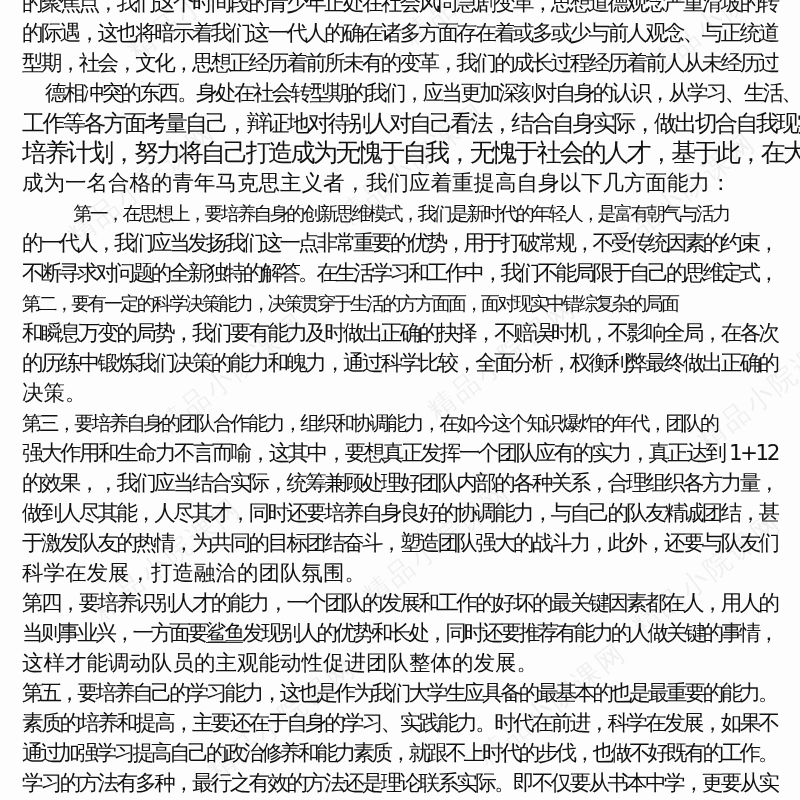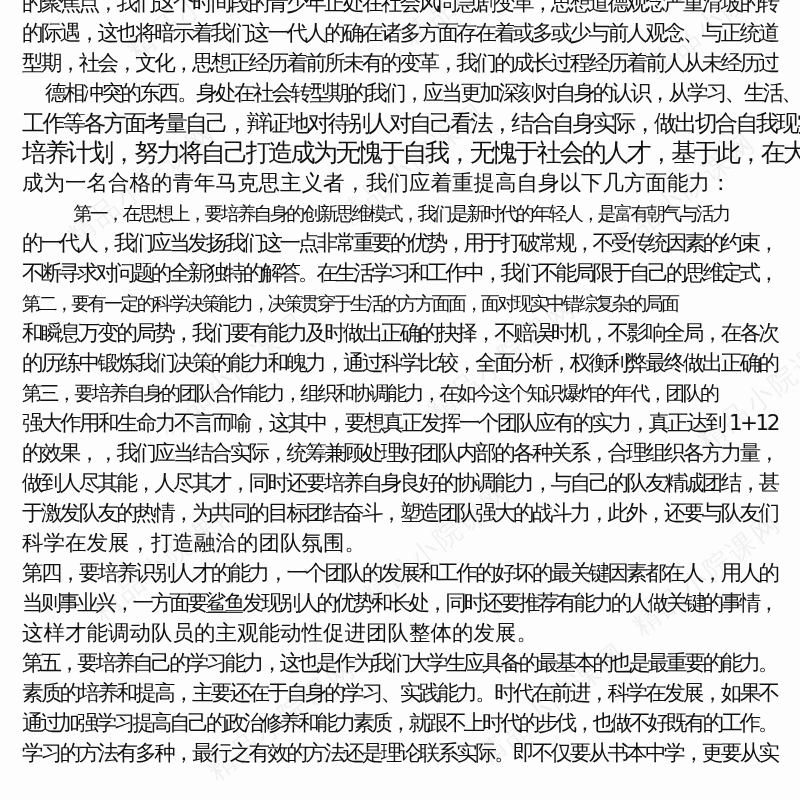--- a/index.html
+++ b/index.html
@@ -103,20 +103,21 @@
       <div class="line" style="height: 30px; line-height: 30px; font-size: 21.5px; letter-spacing: -2.615px; margin-left: 23px;">德相冲突的东西。身处在社会转型期的我们，应当更加深刻对自身的认识，从学习、生活、</div>
       <div class="line" style="height: 30px; line-height: 30px; font-size: 23px; letter-spacing: -2.615px;">工作等各方面考量自己，辩证地对待别人对自己看法，结合自身实际，做出切合自我现实的</div>
       <div class="line" style="height: 30px; line-height: 30px; font-size: 25px; letter-spacing: -2.615px;">培养计划，努力将自己打造成为无愧于自我，无愧于社会的人才，基于此，在大学期间要想</div>
       <div class="line" style="height: 30px; line-height: 30px; font-size: 21.5px; letter-spacing: 0px;">成为一名合格的青年马克思主义者，我们应着重提高自身以下几方面能力：</div>
       <div class="line" style="height: 30px; line-height: 30px; font-size: 19px; letter-spacing: -2.615px; text-align: center;">第一，在思想上，要培养自身的创新思维模式，我们是新时代的年轻人，是富有朝气与活力</div>
       <div class="line" style="height: 30px; line-height: 30px; font-size: 21.5px; letter-spacing: -3.1px;">的一代人，我们应当发扬我们这一点非常重要的优势，用于打破常规，不受传统因素的约束，</div>
       <div class="line" style="height: 30px; line-height: 30px; font-size: 21.5px; letter-spacing: -3.1px;">不断寻求对问题的全新独特的解答。在生活学习和工作中，我们不能局限于自己的思维定式，</div>
       <div class="line" style="height: 30px; line-height: 30px; font-size: 19px; letter-spacing: -2.615px;">第二，要有一定的科学决策能力，决策贯穿于生活的方方面面，面对现实中错综复杂的局面</div>
       <div class="line" style="height: 30px; line-height: 30px; font-size: 21.5px; letter-spacing: -2.615px;">和瞬息万变的局势，我们要有能力及时做出正确的抉择，不赔误时机，不影响全局，在各次</div>
       <div class="line" style="height: 30px; line-height: 30px; font-size: 21.5px; letter-spacing: -2.615px;">的历练中锻炼我们决策的能力和魄力，通过科学比较，全面分析，权衡利弊最终做出正确的</div>
+      <div class="line" style="height: 30px; line-height: 30px; font-size: 21.5px;">决策。</div>
       <div class="line" style="height: 30px; line-height: 30px; font-size: 20px; letter-spacing: -2.615px;">第三，要培养自身的团队合作能力，组织和协调能力，在如今这个知识爆炸的年代，团队的</div>
       <div class="line" style="height: 30px; line-height: 30px; font-size: 21.5px; letter-spacing: -2.512px;">强大作用和生命力不言而喻，这其中，要想真正发挥一个团队应有的实力，真正达到 1+12</div>
       <div class="line" style="height: 30px; line-height: 30px; font-size: 21.5px; letter-spacing: -2.615px;">的效果，，我们应当结合实际，统筹兼顾处理好团队内部的各种关系，合理组织各方力量，</div>
       <div class="line" style="height: 30px; line-height: 30px; font-size: 21.5px; letter-spacing: -2.615px;">做到人尽其能，人尽其才，同时还要培养自身良好的协调能力，与自己的队友精诚团结，甚</div>
       <div class="line" style="height: 30px; line-height: 30px; font-size: 21.5px; letter-spacing: -2.615px;">于激发队友的热情，为共同的目标团结奋斗，塑造团队强大的战斗力，此外，还要与队友们</div>
       <div class="line" style="height: 30px; line-height: 30px; font-size: 21.5px;">科学在发展，打造融洽的团队氛围。</div>
       <div class="line" style="height: 30px; line-height: 30px; font-size: 21.5px; letter-spacing: -2.615px;">第四，要培养识别人才的能力，一个团队的发展和工作的好坏的最关键因素都在人，用人的</div>
       <div class="line" style="height: 30px; line-height: 30px; font-size: 21.5px; letter-spacing: -3.1px;">当则事业兴，一方面要<span class="misspelled">鲨鱼</span>发现别人的优势和长处，同时还要推荐有能力的人做关键的事情，</div>
       <div class="line" style="height: 30px; line-height: 30px; font-size: 21.5px;">这样才能调动队员的主观能动性促进团队整体的发展。</div>
       <div class="line" style="height: 30px; line-height: 30px; font-size: 21.5px; letter-spacing: -3.1px;">第五，要培养自己的学习能力，这也是作为我们大学生应具备的最基本的也是最重要的能力。</div>

